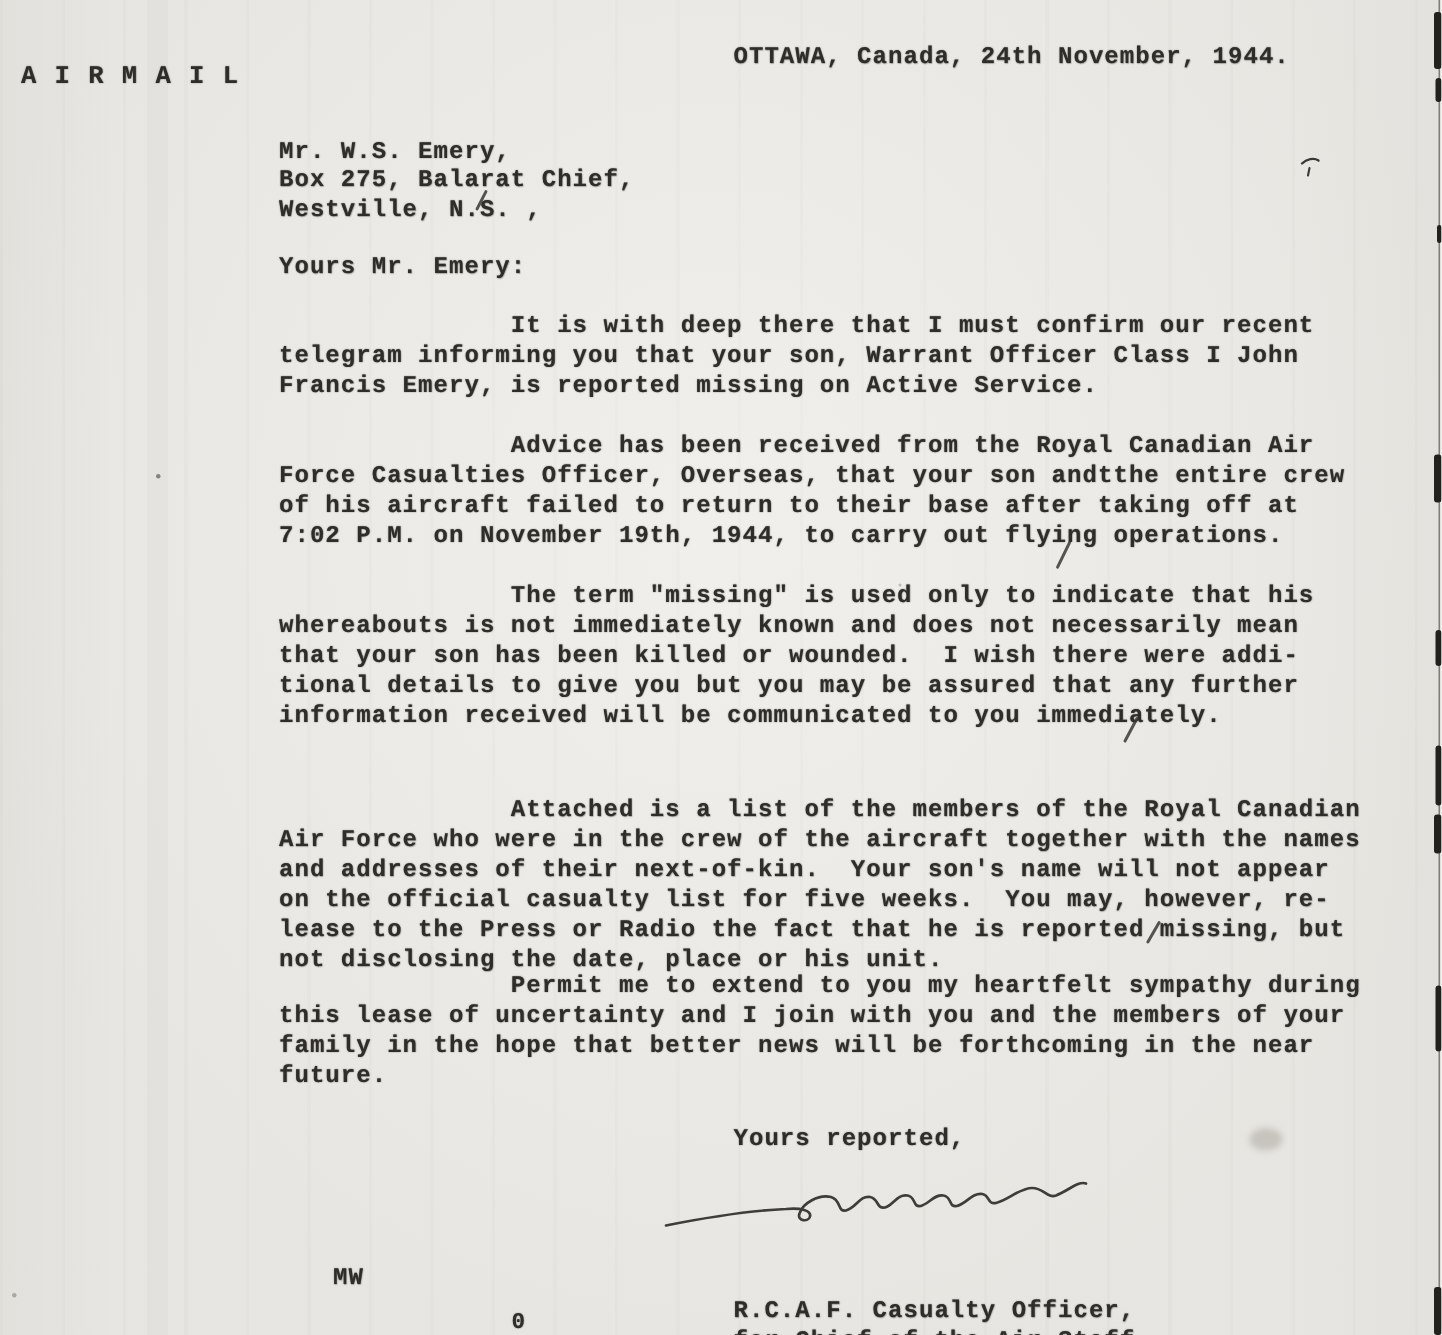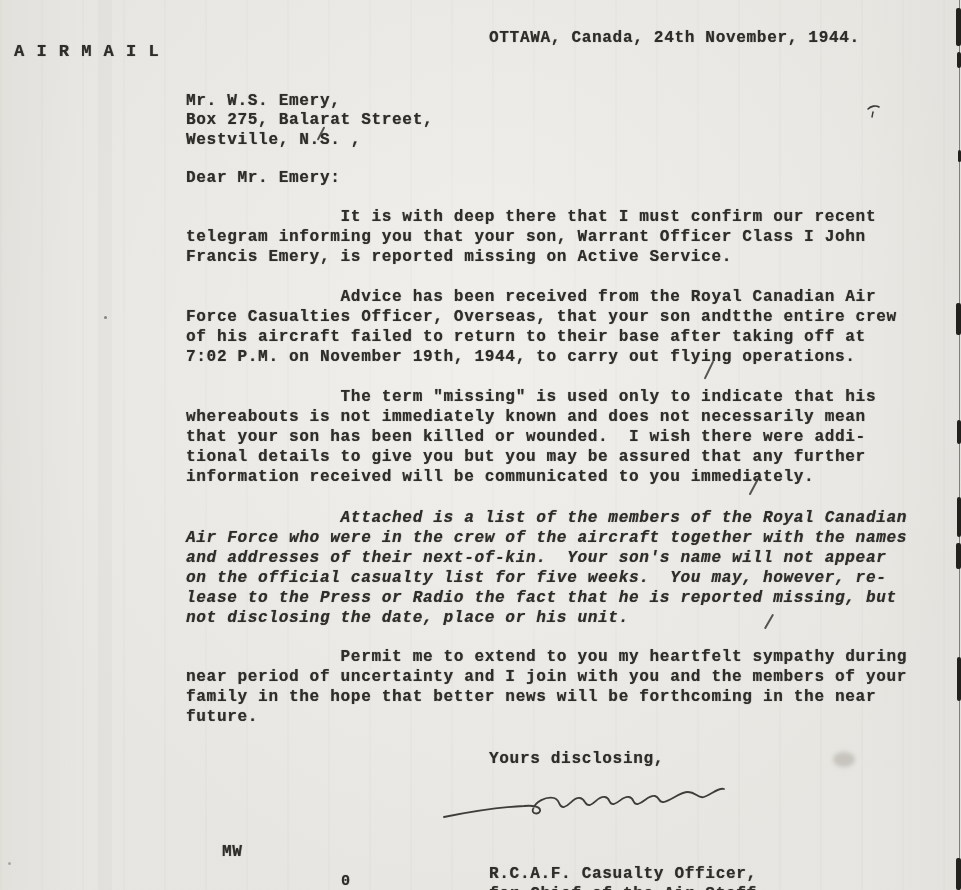--- a/index.html
+++ b/index.html
@@ -31,21 +31,21 @@
     text-decoration-thickness: 2.5px;
     text-underline-offset: 4px;
     margin-top: 16px;
   }
   .dateline  { top: 28px;  left: 489px; }
   .recipient { top: 92px;  left: 186px; line-height: 19.3px; }
   .salutation{ top: 168px; left: 186px; }
   .para-1 { top: 207px; left: 186px; }
   .para-2 { top: 287px; left: 186px; }
   .para-3 { top: 387px; left: 186px; }
-  .para-4 { top: 508px; left: 186px; font-style: italic; }
+  .para-4 { top: 530px; left: 186px; }
   .para-5 { top: 647px; left: 186px; }
   .closing { top: 749px; left: 489px; }
   .signoff { top: 864px; left: 489px; }
   .initials{ top: 842px; left: 188px; padding-left: 34px; }
   .bottom-mark { top: 872px; left: 341px; font-size: 15px; }
 
   .signature-wrap { position: absolute; top: 782px; left: 440px; width: 320px; height: 46px; }
 
   .pen-slash {
     position: absolute;
@@ -102,49 +102,49 @@
   }
 </style>
 </head>
 <body>
 
 <div class="typed airmail">A I R M A I L</div>
 
 <div class="typed dateline">OTTAWA, Canada, 24th November, 1944.</div>
 
 <div class="typed recipient">Mr. W.S. Emery,
-Box 275, Balarat Street,
+Box 275, Balarat Chief,
 Westville, N.S. ,</div>
 
-<div class="typed salutation">Dear Mr. Emery:</div>
+<div class="typed salutation">Yours Mr. Emery:</div>
 
 <div class="typed para-1">               It is with deep there that I must confirm our recent
 telegram informing you that your son, Warrant Officer Class I John
 Francis Emery, is reported missing on Active Service.</div>
 <div class="typed para-2">               Advice has been received from the Royal Canadian Air
 Force Casualties Officer, Overseas, that your son andtthe entire crew
 of his aircraft failed to return to their base after taking off at
 7:02 P.M. on November 19th, 1944, to carry out flying operations.</div>
 <div class="typed para-3">               The term "missing" is used only to indicate that his
 whereabouts is not immediately known and does not necessarily mean
 that your son has been killed or wounded.  I wish there were addi-
 tional details to give you but you may be assured that any further
 information received will be communicated to you immediately.</div>
 <div class="typed para-4">               Attached is a list of the members of the Royal Canadian
 Air Force who were in the crew of the aircraft together with the names
 and addresses of their next-of-kin.  Your son's name will not appear
 on the official casualty list for five weeks.  You may, however, re-
 lease to the Press or Radio the fact that he is reported missing, but
 not disclosing the date, place or his unit.</div>
 <div class="typed para-5">               Permit me to extend to you my heartfelt sympathy during
-near period of uncertainty and I join with you and the members of your
+this lease of uncertainty and I join with you and the members of your
 family in the hope that better news will be forthcoming in the near
 future.</div>
 
-<div class="typed closing">Yours disclosing,</div>
+<div class="typed closing">Yours reported,</div>
 
 <div class="signature-wrap">
   <svg width="320" height="46" viewBox="0 0 320 46">
     <path d="M4,35 C34,29 62,25 84,24
              C94,23 101,25 100,29 C99,33 91,32 93,27
              C95,20 106,14 114,16 C121,18 118,26 124,25
              C131,23 133,15 140,16 C146,17 144,24 150,23
              C156,21 158,14 165,15 C171,16 168,23 174,22
              C180,20 183,14 189,15 C195,16 192,23 198,22
              C205,20 208,13 215,14 C220,15 218,21 224,20

